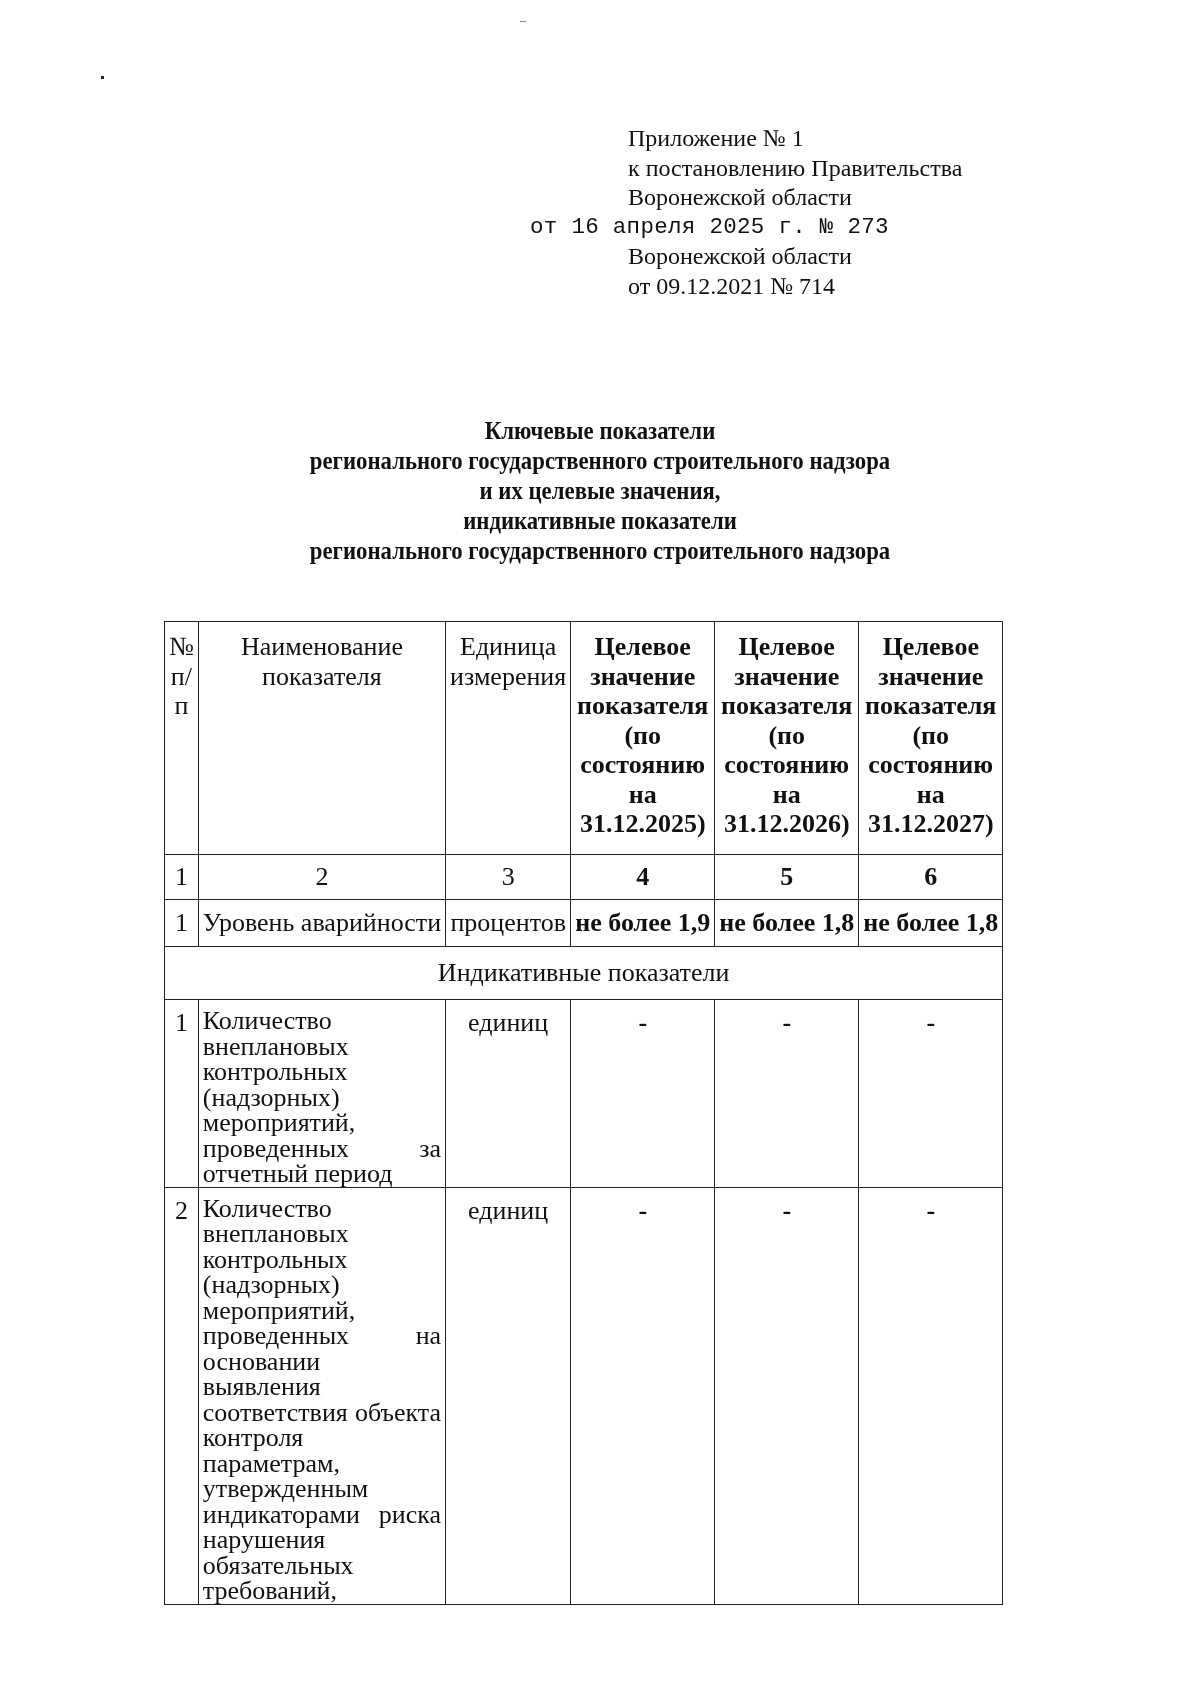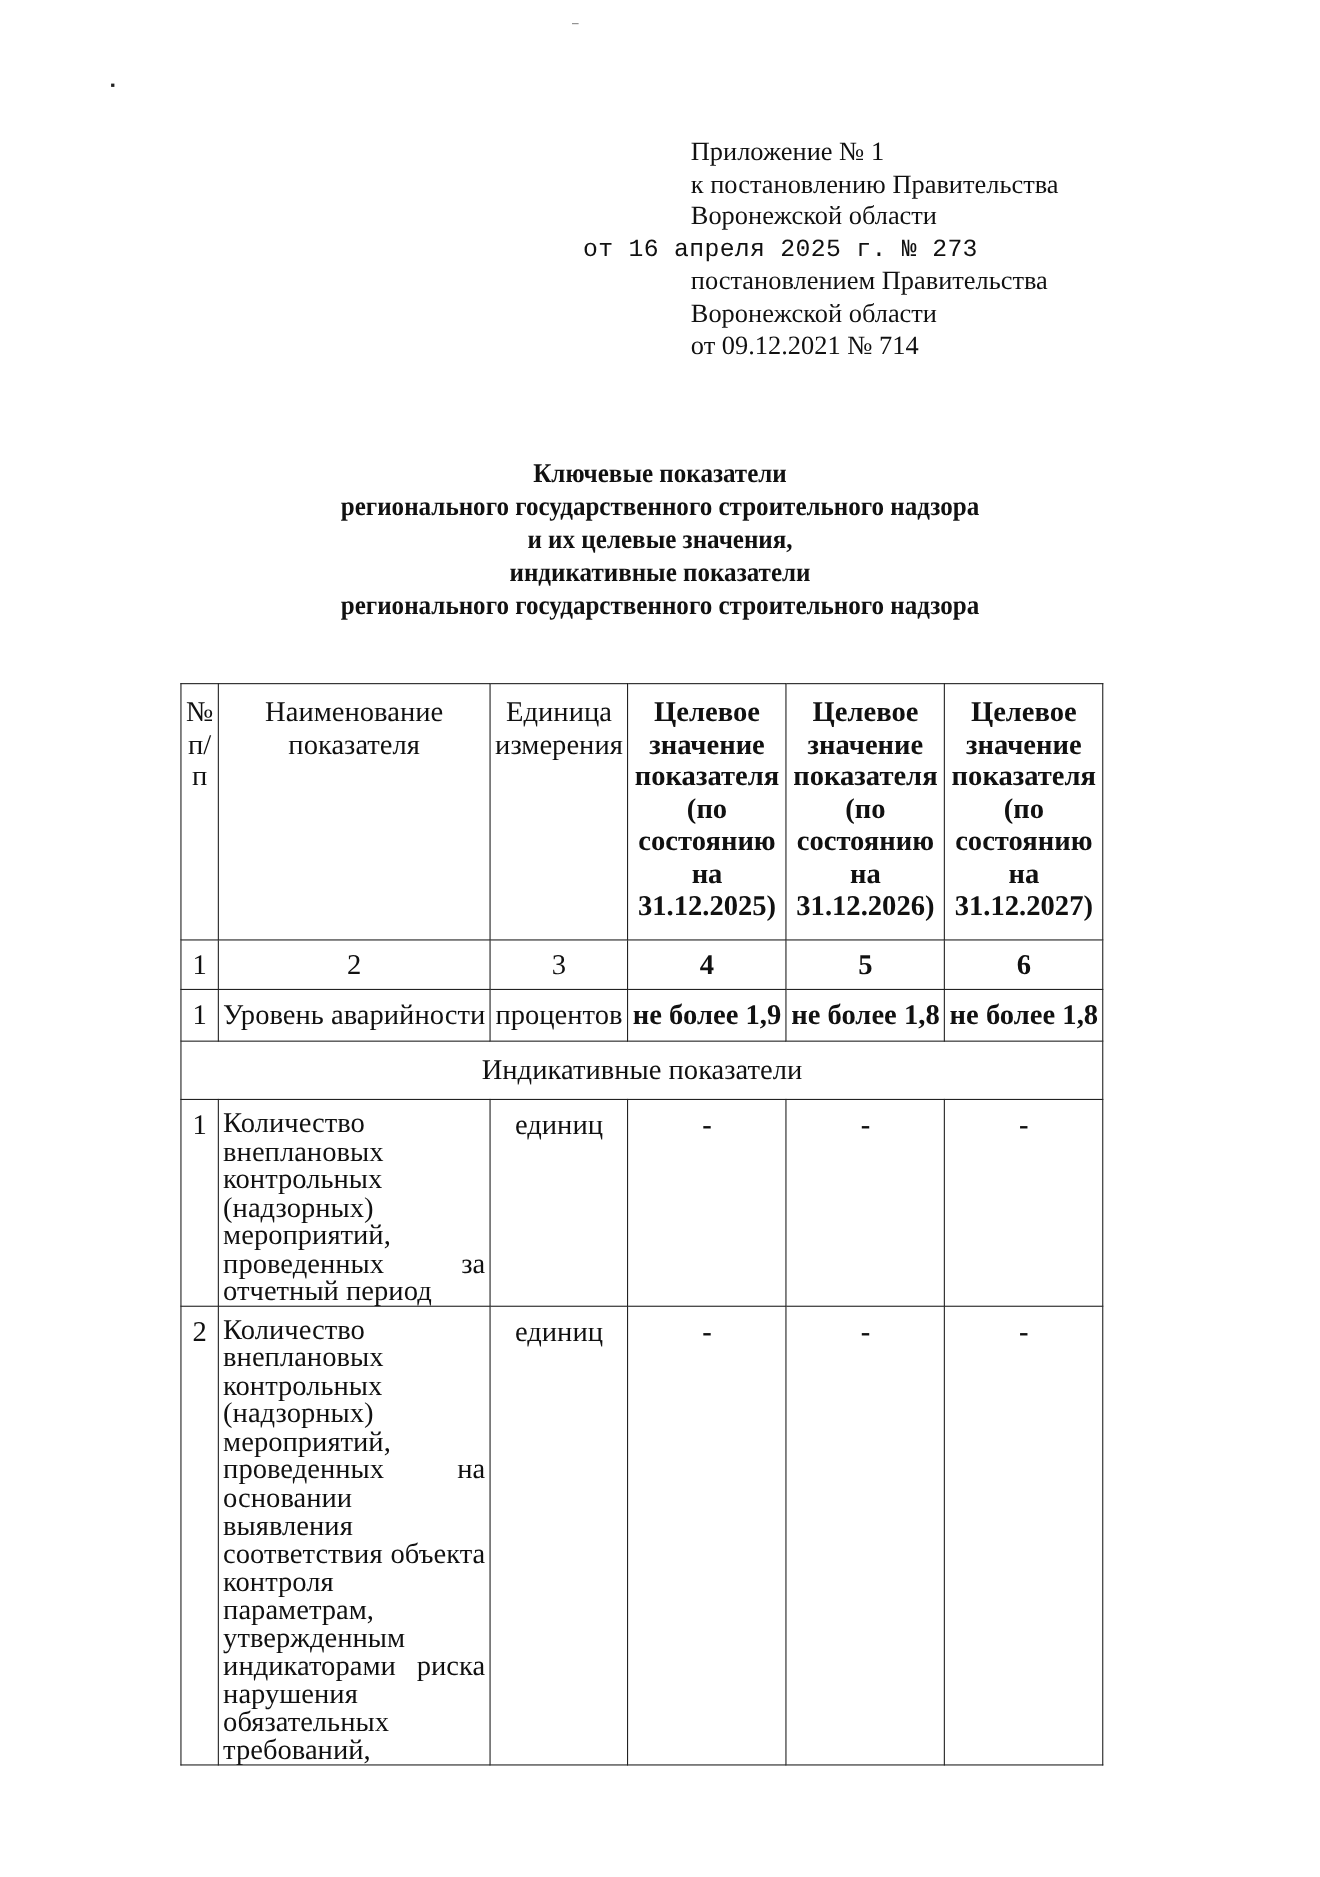--- a/index.html
+++ b/index.html
@@ -48,21 +48,20 @@
 <body>
 
 <div class="scan-mark" style="left:101px;top:76px;width:3px;height:3px;"></div>
 <div class="scan-mark" style="left:520px;top:21px;width:6px;height:1px;background:#888;"></div>
 
 <div class="approval">
   <div class="line">Приложение № 1</div>
   <div class="line">к постановлению Правительства</div>
   <div class="line">Воронежской области</div>
   <div class="line stamp">от 16 апреля 2025 г. № 273</div>
-  <div class="line">постановлением Правительства</div>
   <div class="line">Воронежской области</div>
   <div class="line">от 09.12.2021 № 714</div>
 </div>
 
 <div class="title">
   <div>Ключевые показатели</div>
   <div>регионального государственного строительного надзора</div>
   <div>и их целевые значения,</div>
   <div>индикативные показатели</div>
   <div>регионального государственного строительного надзора</div>

